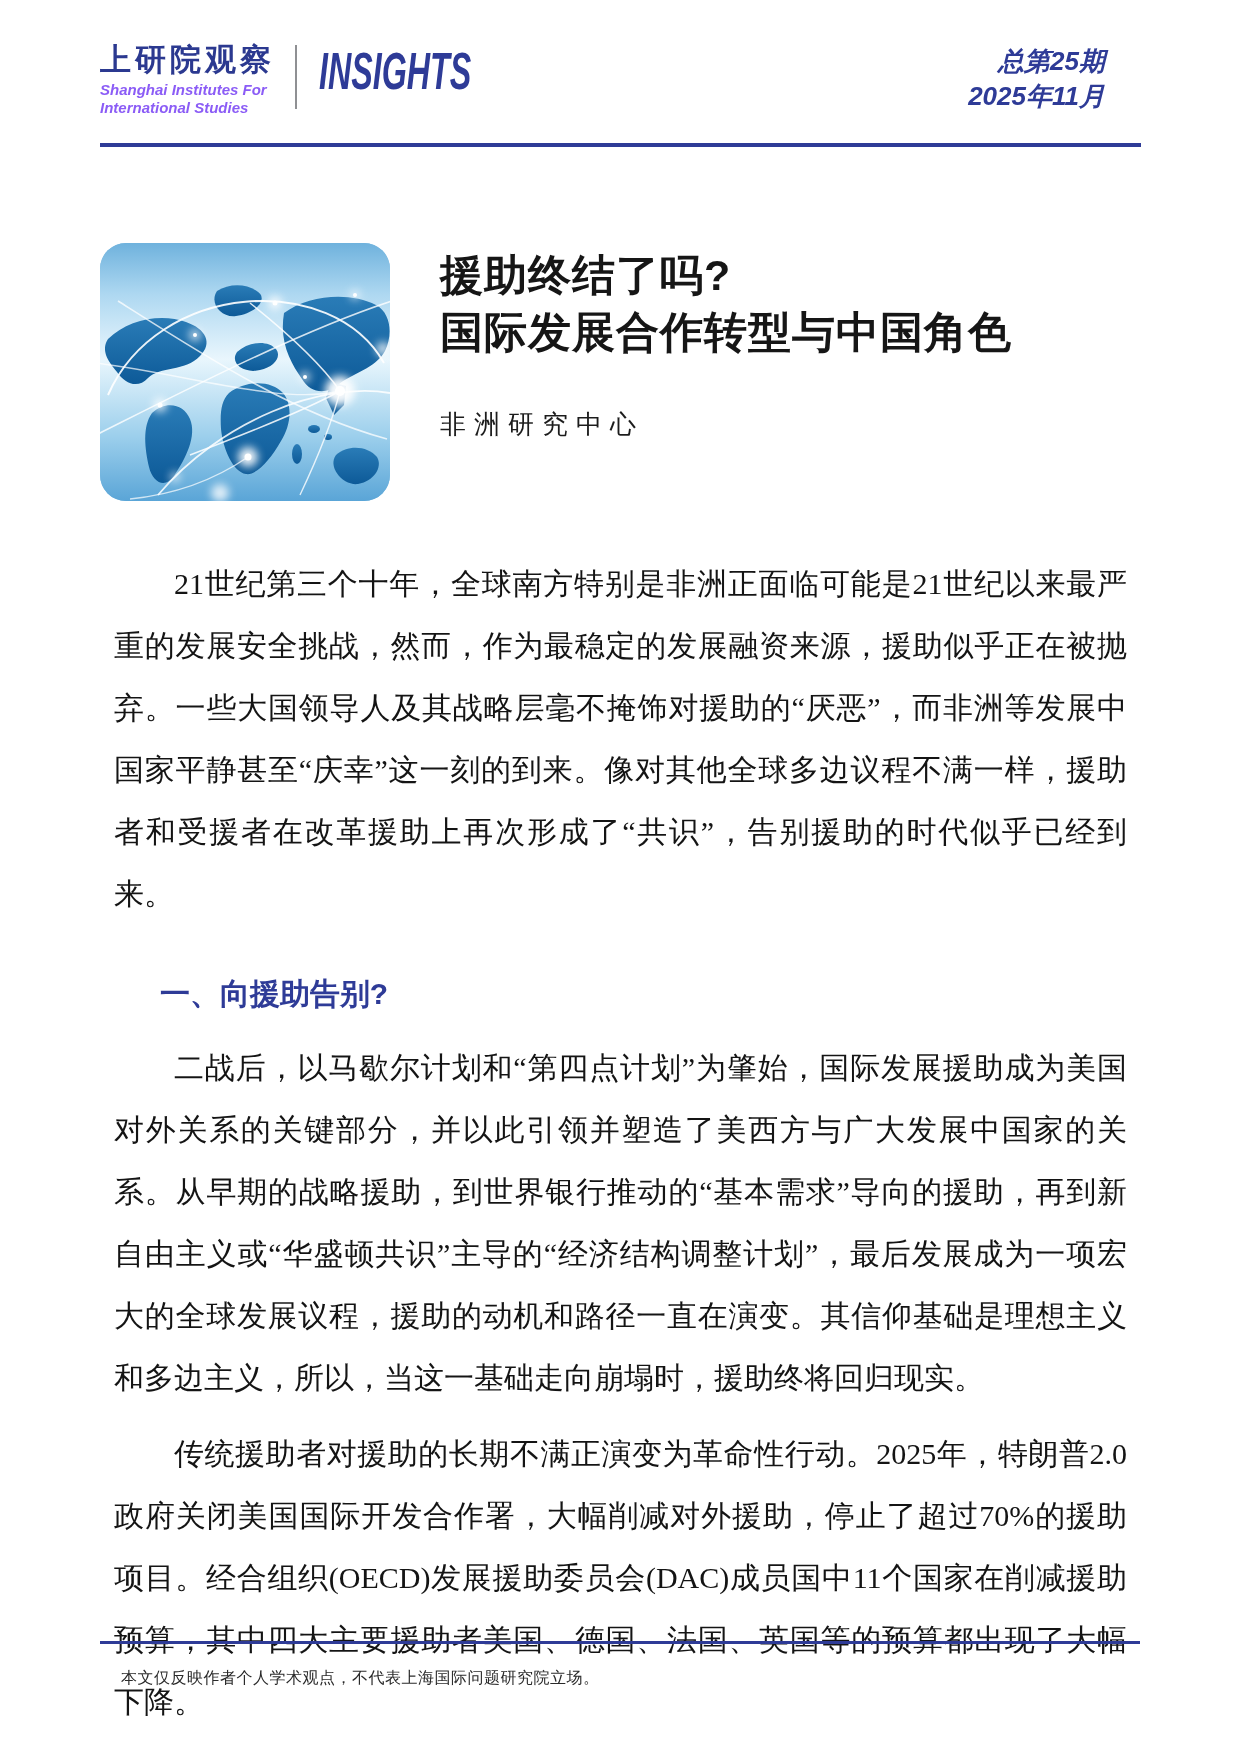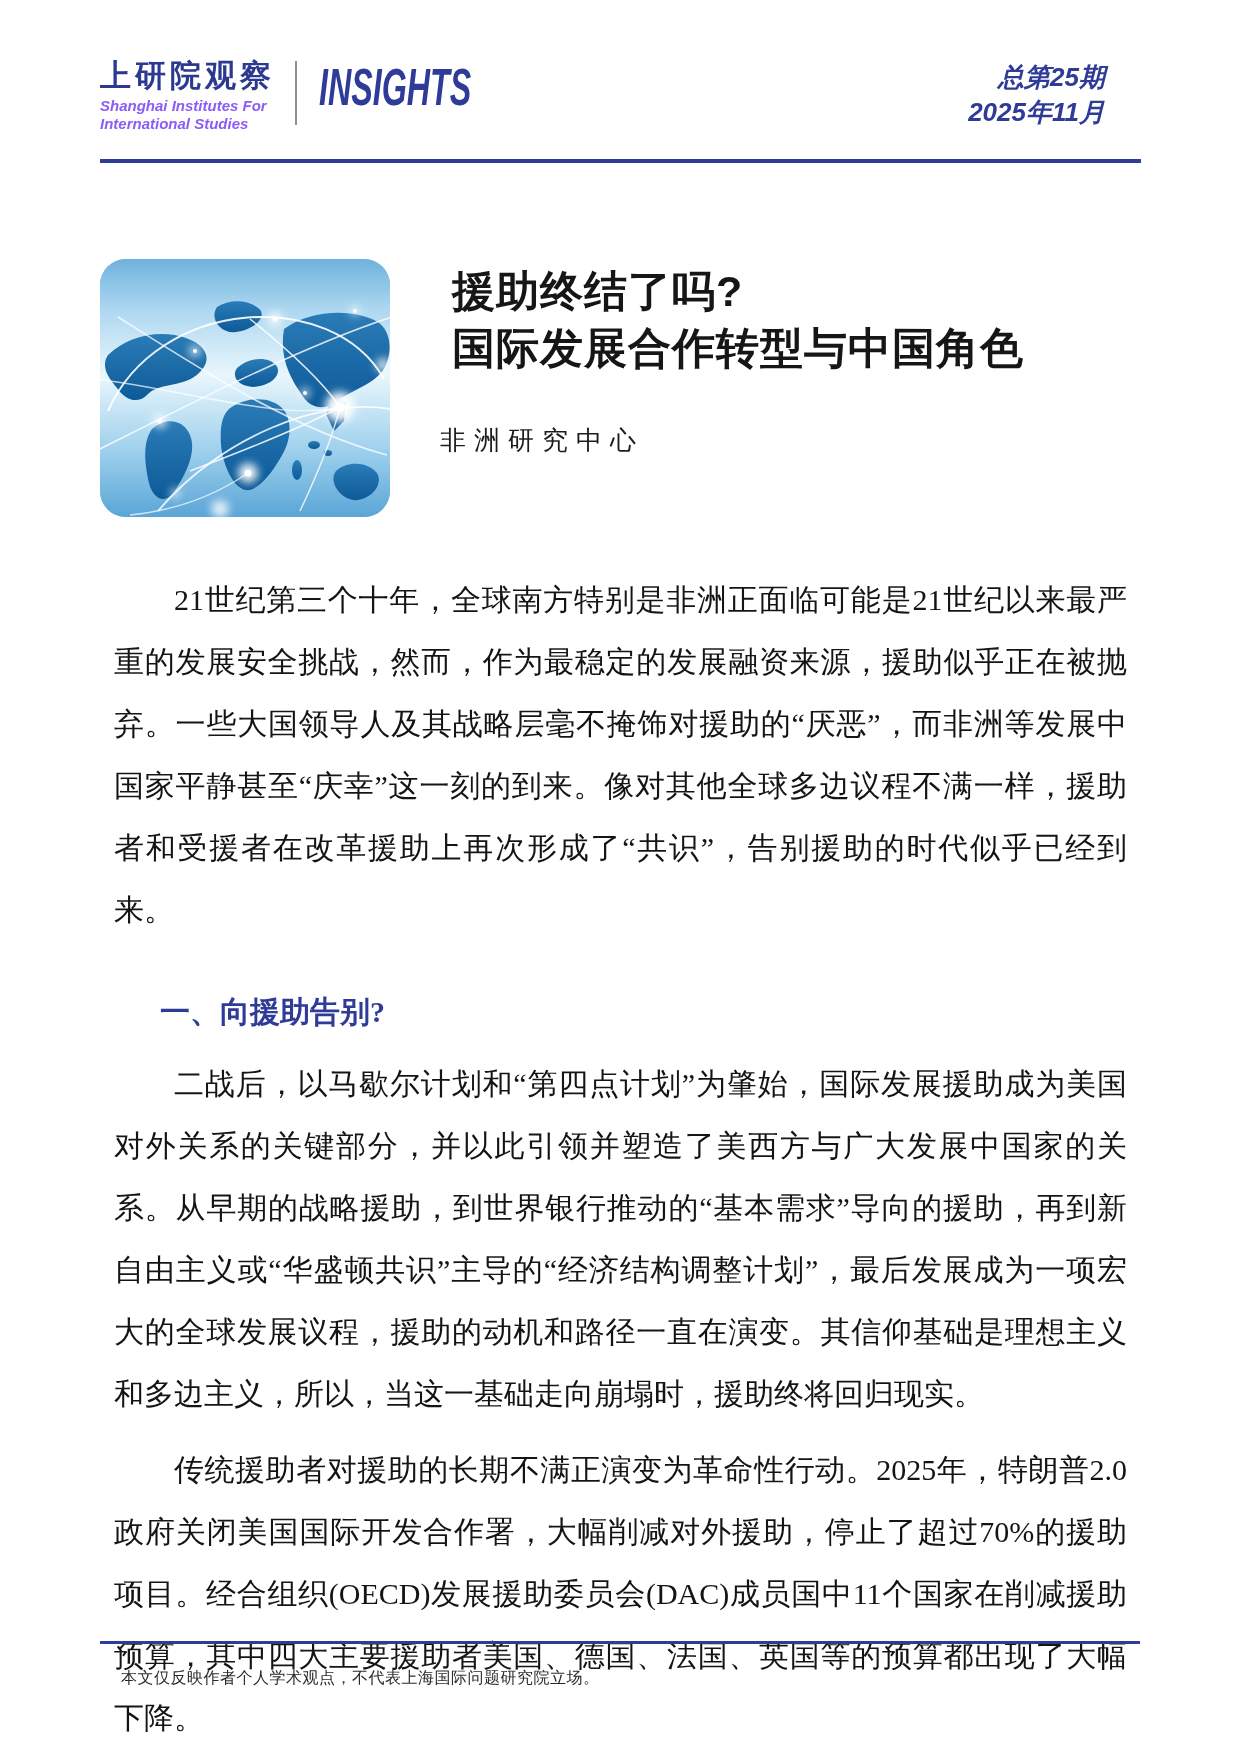--- a/index.html
+++ b/index.html
@@ -6,21 +6,21 @@
   .page{
     position:relative;
     width:1241px;height:1754px;
     margin:0 auto;
     background:#ffffff;
     font-family:"Liberation Serif","DejaVu Serif",serif;
     color:#141414;
     overflow:hidden;
   }
   
-  .masthead{margin:0 100px;padding-top:60px;display:flex;align-items:flex-start;}
+  .masthead{margin:0 100px;padding-top:44px;display:flex;align-items:flex-start;}
   .brand{display:flex;flex-direction:column;}
   .brand-cn{
     font-family:"DejaVu Serif","Liberation Serif",serif;
     font-size:31px;font-weight:700;letter-spacing:4px;
     color:#2b3990;line-height:30px;white-space:nowrap;
   }
   .brand-en{
     font-family:"Liberation Sans","DejaVu Sans",sans-serif;
     font-size:15px;font-weight:700;font-style:italic;
     color:#8b5cf6;line-height:18px;margin-top:7px;
@@ -43,38 +43,38 @@
   .feature{margin:96px 100px 0;display:flex;}
   .thumb{
     width:290px;height:258px;border-radius:26px;overflow:hidden;
     flex:0 0 auto;background:#7fbbe2;
   }
   .thumb svg{display:block;}
   .feature-text{margin-left:50px;padding-top:2px;}
   .article-title{
     font-family:"Liberation Sans","DejaVu Sans",sans-serif;
     font-size:43px;font-weight:800;color:#161616;
-    line-height:57px;margin:2px 12px 0;letter-spacing:1px;
+    line-height:57px;margin:2px 0 0;letter-spacing:1px;
   }
   .byline-org{
     font-family:Liberation Sans, sans-serif;
     font-size:26px;color:#1c1c1c;letter-spacing:8px;margin-top:46px;
   }
   .byline-author{
     font-family:"DejaVu Serif","Liberation Serif",serif;
     font-size:24px;color:#1c1c1c;letter-spacing:8px;margin-top:31px;
   }
   
   .article{margin:52px 100px 0;}
   .article p{
     font-size:30px;line-height:62px;margin:14px;
     text-align:justify;text-indent:2em;color:#141414;
   }
   .section-heading{
-    font-family:Liberation Serif, serif;
+    font-family:Liberation Mono, monospace;
     font-size:30px;font-weight:700;color:#2e3b97;
     margin:54px 0 24px;text-indent:2em;line-height:34px;
   }
   
   .footer-rule{position:absolute;left:100px;right:101px;top:1641px;height:3px;background:#2e3b97;}
   .footer-note{
     position:absolute;left:121px;top:1668px;right:110px;
     font-family:"Liberation Sans","DejaVu Sans",sans-serif;
     font-size:16px;color:#2a2a2a;letter-spacing:.5px;
   }

